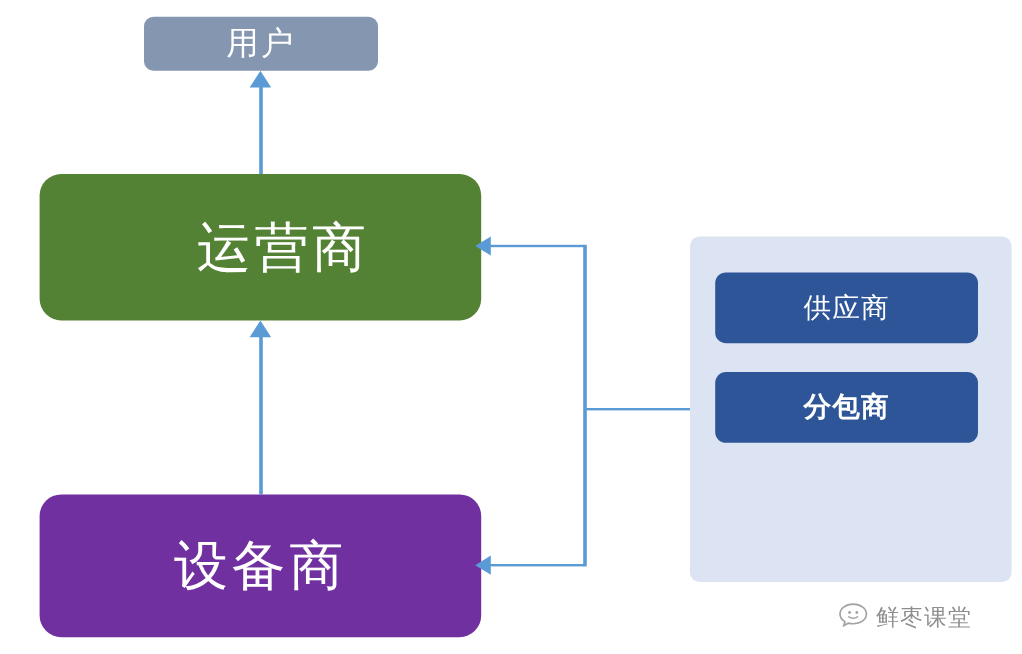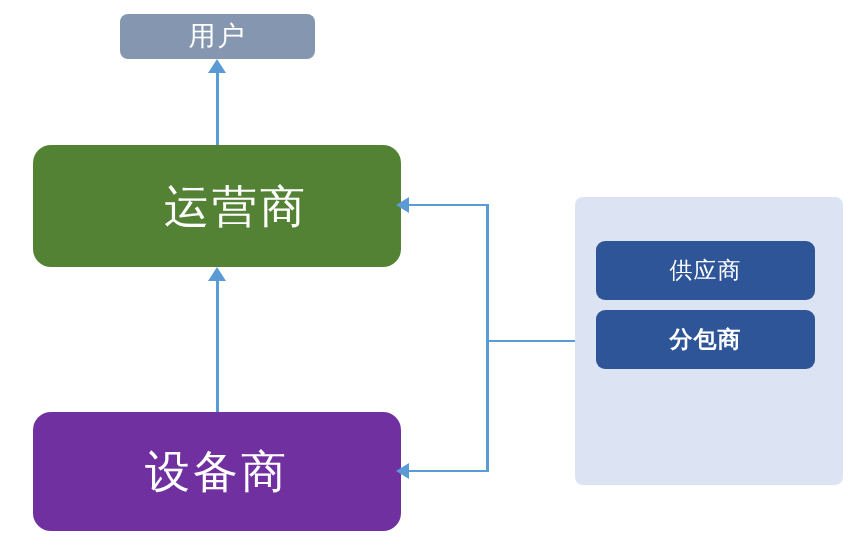--- a/index.html
+++ b/index.html
@@ -80,21 +80,21 @@
     background: #2e5597;
     border-radius: 9px;
     display: flex;
     align-items: center;
     justify-content: center;
     color: #ffffff;
     font-size: 23px;
     letter-spacing: 1px;
     white-space: nowrap;
   }
-  #partner-0 { top: 44px; font-family: Liberation Serif, serif; }
+  #partner-0 { top: 30px; font-family: Liberation Serif, serif; }
   #partner-1 { top: 113px; font-weight: bold; }
   #partner-2 { top: 198px; }
 
   
   .conn {
     position: absolute;
     background: #5b9bd5;
   }
   .conn-v { width: 3px; }
   .conn-h { height: 2px; }
@@ -166,14 +166,25 @@
 
   <div id="panel-partners">
     <div class="partner-box" id="partner-0">
       <span>供应商</span>
     </div>
     <div class="partner-box" id="partner-1">
       <span>分包商</span>
     </div>
   </div>
 
+  <div id="watermark">
+    <span class="wm-icon">
+      <svg width="26" height="22" viewBox="0 0 26 22" aria-hidden="true">
+        <path d="M13 2.5 C6.6 2.5 2 6.2 2 10.6 C2 13.2 3.6 15.5 6.1 17 L5.2 20.3 L8.9 18.3 C10.2 18.6 11.6 18.8 13 18.8 C19.4 18.8 24 15.1 24 10.6 C24 6.2 19.4 2.5 13 2.5 Z" fill="none" stroke="#6b6b6b" stroke-width="1.4"></path>
+        <circle cx="10" cy="9.4" r="1.2" fill="#6b6b6b"></circle>
+        <circle cx="16" cy="9.4" r="1.2" fill="#6b6b6b"></circle>
+        <path d="M9.4 13 C10.8 14.6 15.2 14.6 16.6 13" fill="none" stroke="#6b6b6b" stroke-width="1.3" stroke-linecap="round"></path>
+      </svg>
+    </span>
+    <span class="wm-text">鲜枣课堂</span>
+  </div>
 
 </div>
 
 </body></html>

